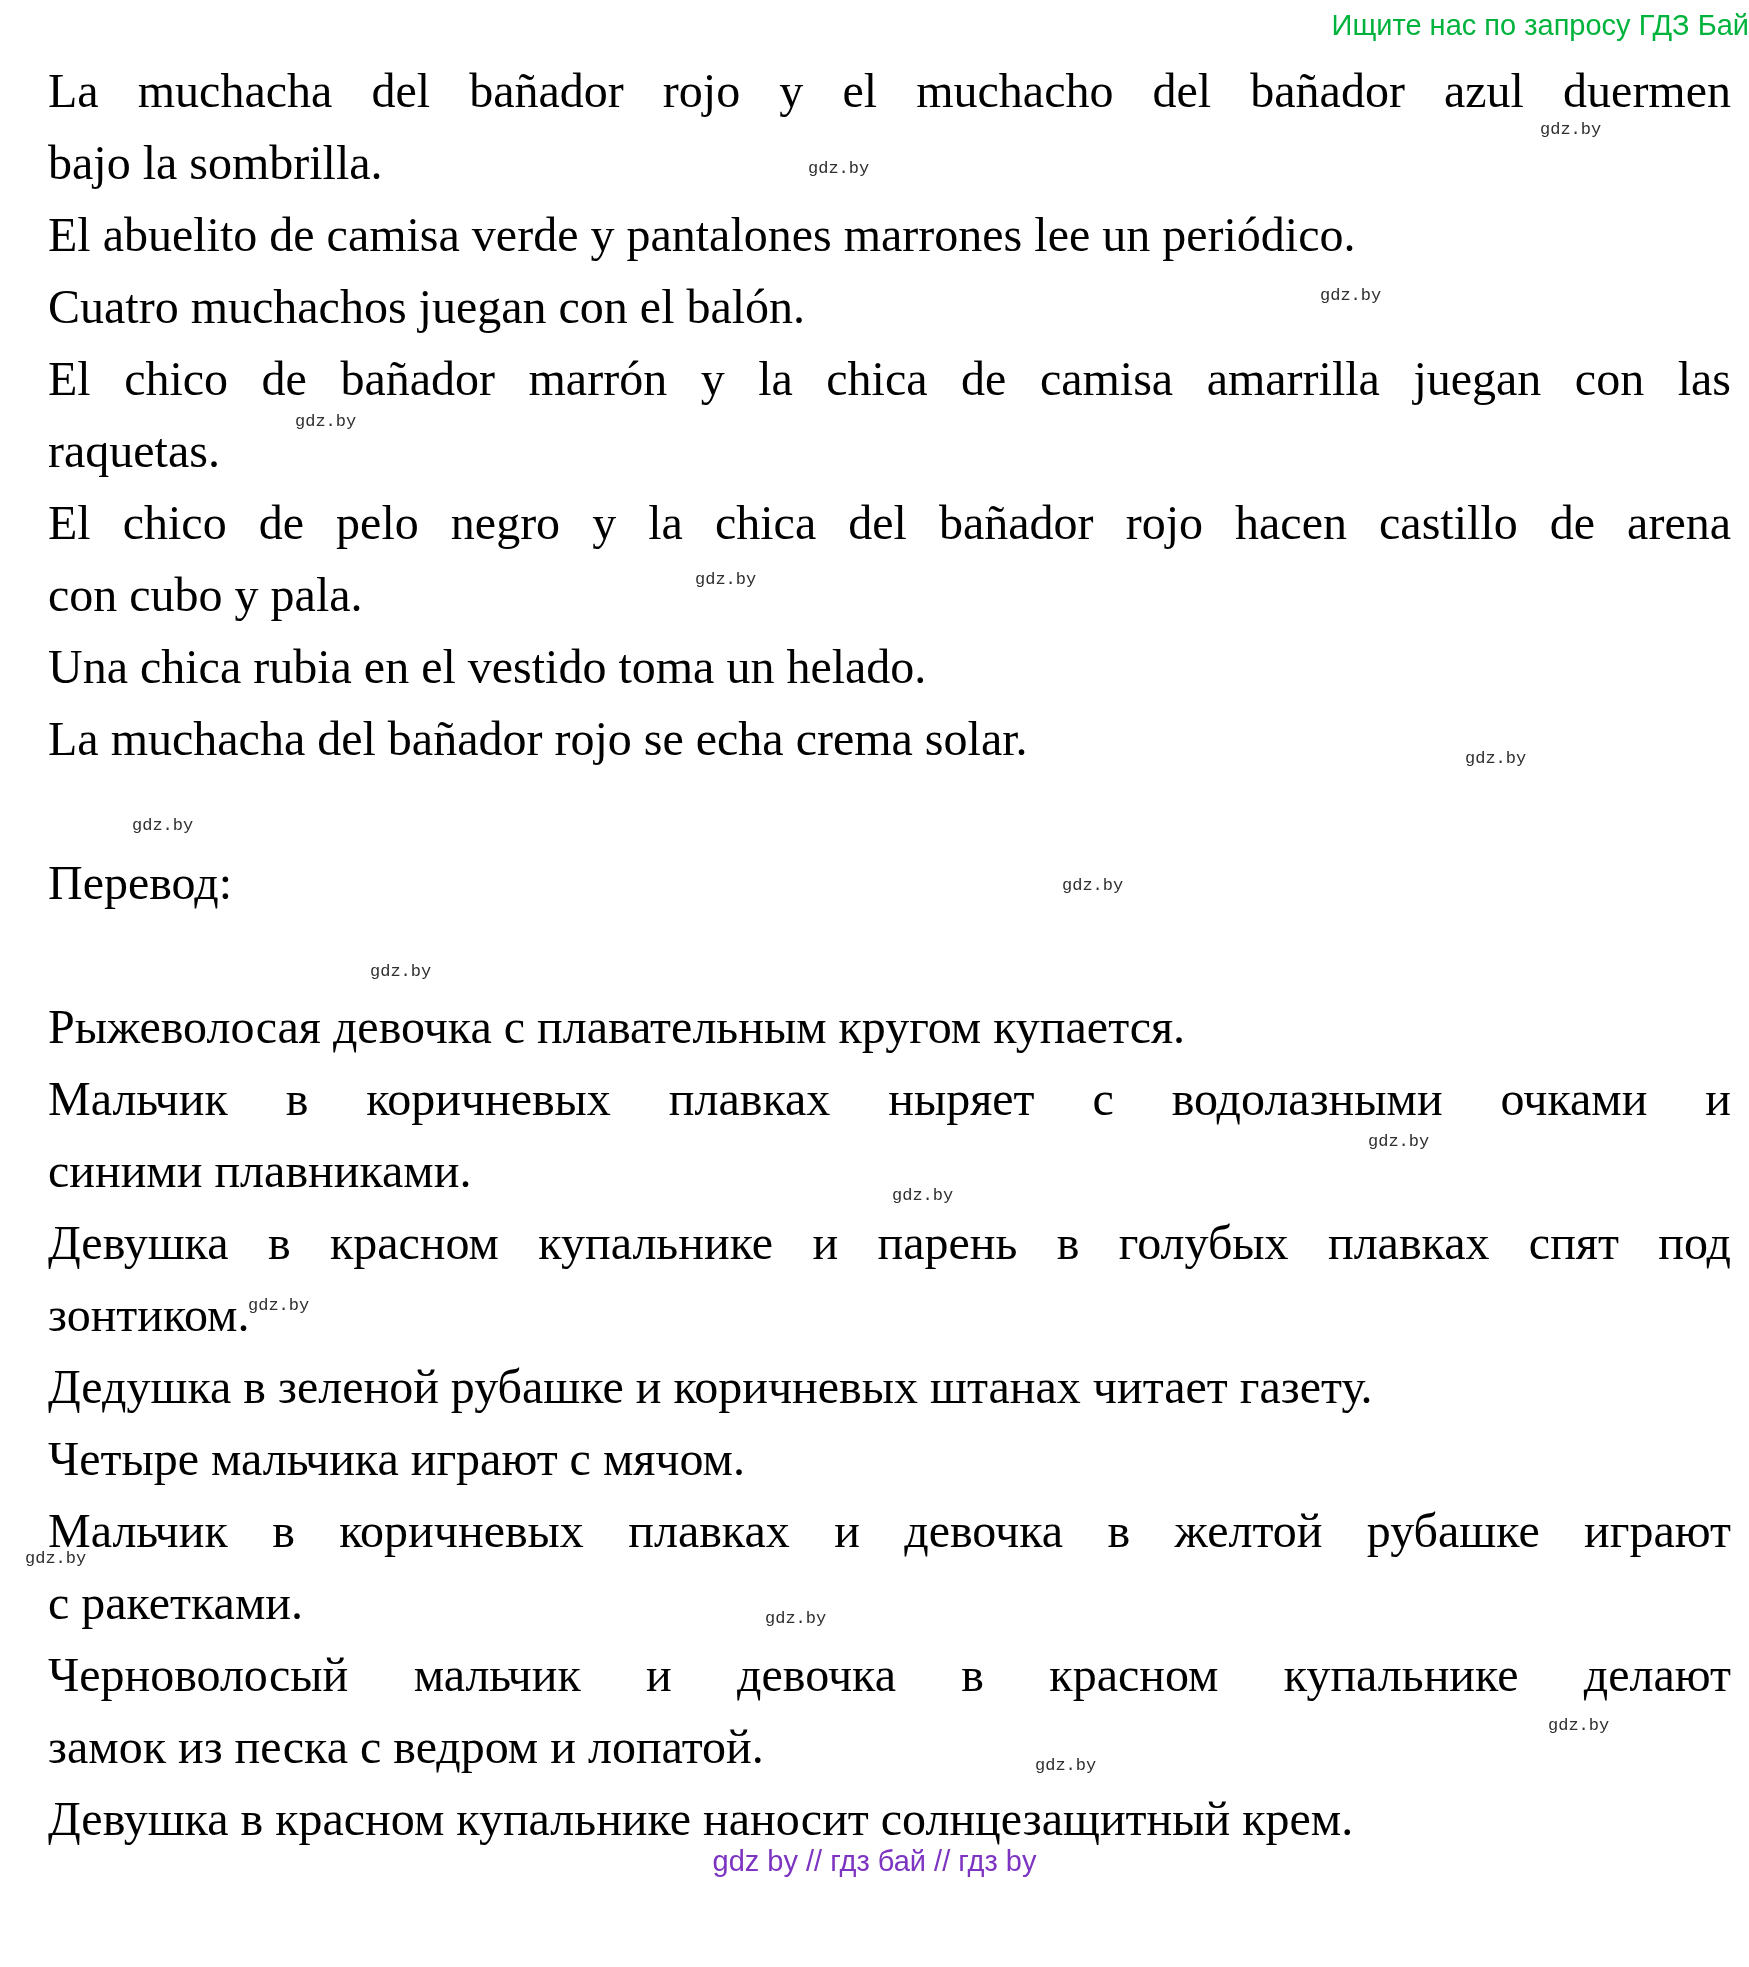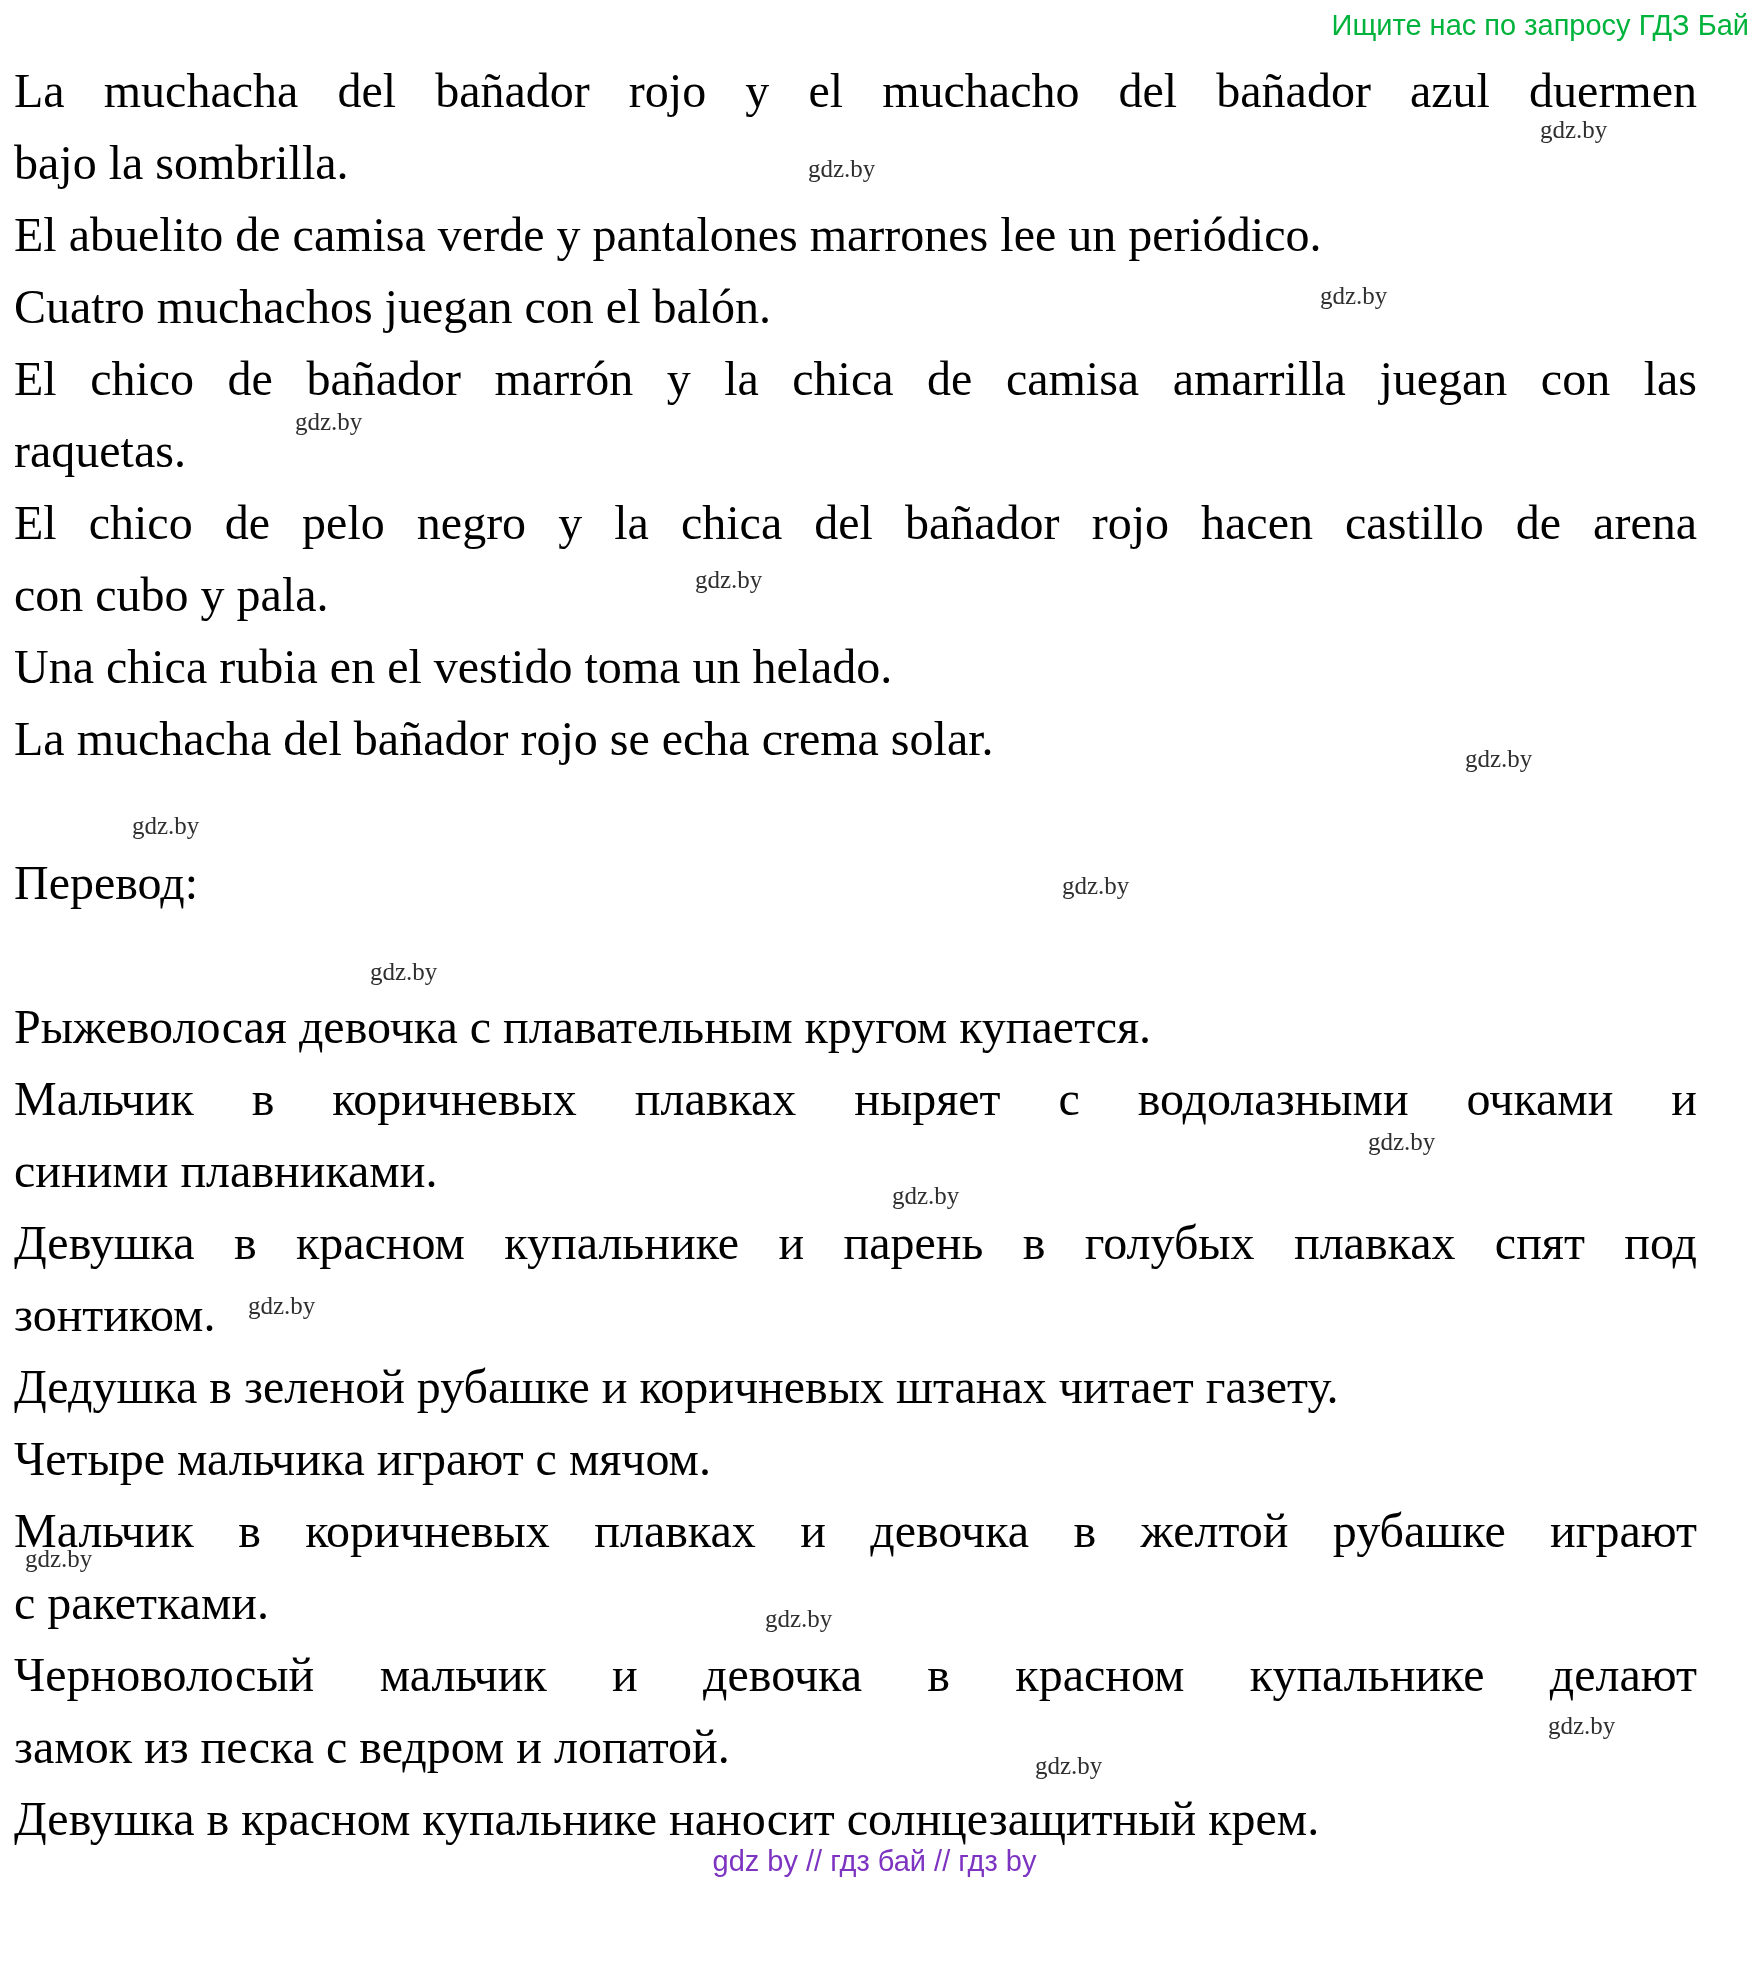--- a/index.html
+++ b/index.html
@@ -20,38 +20,38 @@
     color:var(--text-color);
   }
   .site-header{
     position:absolute;top:8px;left:0;width:100%;
     text-align:right;
     font-family:"Liberation Sans",sans-serif;
     font-size:29px;line-height:34px;
     color:var(--header-green);
   }
   .content{
-    position:absolute;top:55px;left:14px;width:1683px;
+    position:absolute;top:55px;left:48px;width:1683px;
   }
   .line{
     font-size:48px;
     height:72px;line-height:72px;
     white-space:nowrap;
     text-align:left;
   }
   .line.stretch{
     white-space:normal;
     text-align:justify;
     text-align-last:justify;
   }
   .spacer{height:72px;}
   .wm{
     position:absolute;
-    font-family:Liberation Serif, serif;
-    font-size:25px;line-height:28px;
+    font-family:Liberation Mono, monospace;
+    font-size:17px;line-height:28px;
     color:var(--wm-color);
     white-space:nowrap;
   }
   .site-footer{
     position:absolute;top:1843px;left:0;width:100%;
     text-align:center;
     font-family:"Liberation Sans",sans-serif;
     font-size:29px;line-height:36px;
     color:var(--footer-purple);
   }

